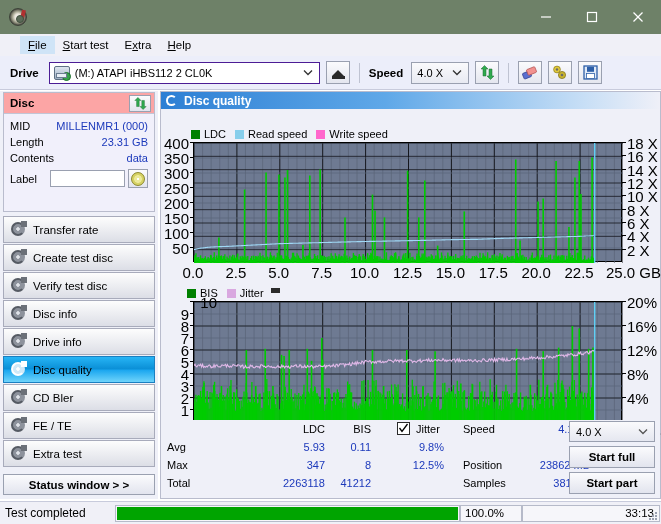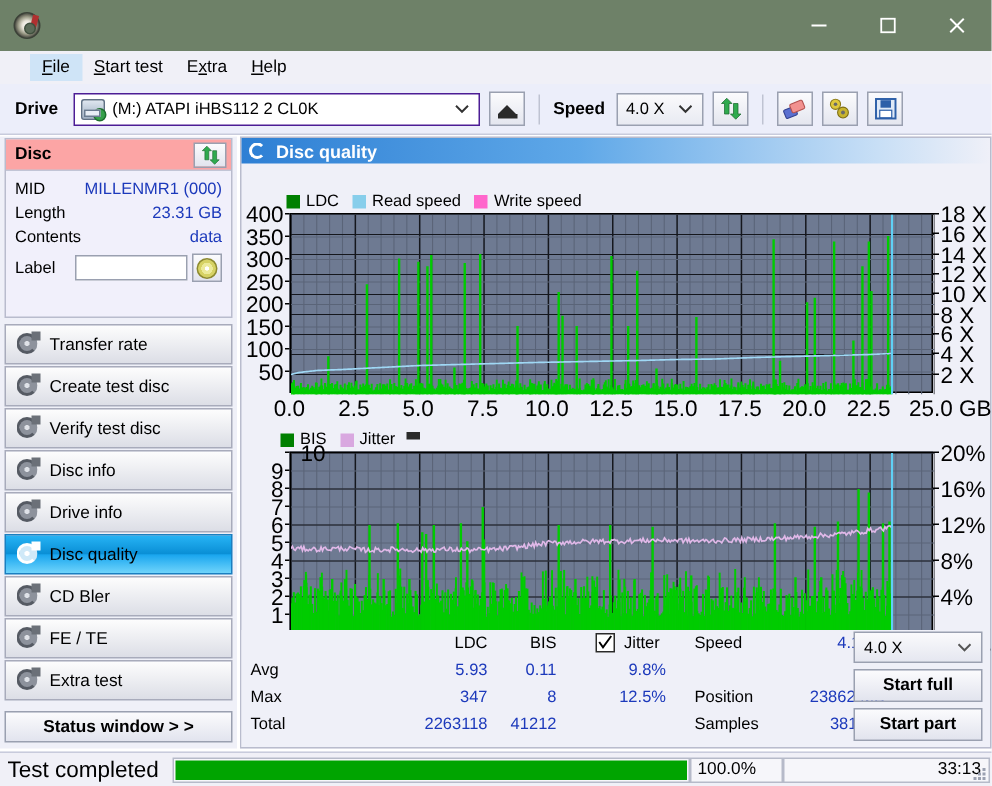--- a/index.html
+++ b/index.html
@@ -167,21 +167,21 @@
     background:linear-gradient(#fbfbfd,#e2e4ee); font-size:11.5px; font-weight:bold;
     display:flex; align-items:center; justify-content:center;
   }
 
   
   .statusbar {
     position:absolute; left:0; top:501px; width:661px; height:23px;
     background:#f0f0f7; border-top:1px solid #c8cbdc;
     display:flex; align-items:center;
   }
-  .sb-text { font-size:15px; margin-left:5px; width:110px; }
+  .sb-text { font-size:12px; margin-left:5px; width:110px; }
   .sb-cell { height:17px; border:1px solid #b6bac9; background:#f6f6fa; display:flex; align-items:center; }
   .sb-prog { width:345px; position:relative; }
   .sb-prog .fill{ position:absolute; left:1px; top:1px; bottom:1px; background:#00a400; }
   .sb-pct { width:62px; justify-content:flex-start; padding-left:4px; font-size:11.5px;}
   .sb-time { width:138px; justify-content:flex-end; padding-right:5px; font-size:11.5px;}
   .grip { position:absolute; right:3px; bottom:3px; width:10px; height:10px;}
 </style>
 </head>
 <body>
 

